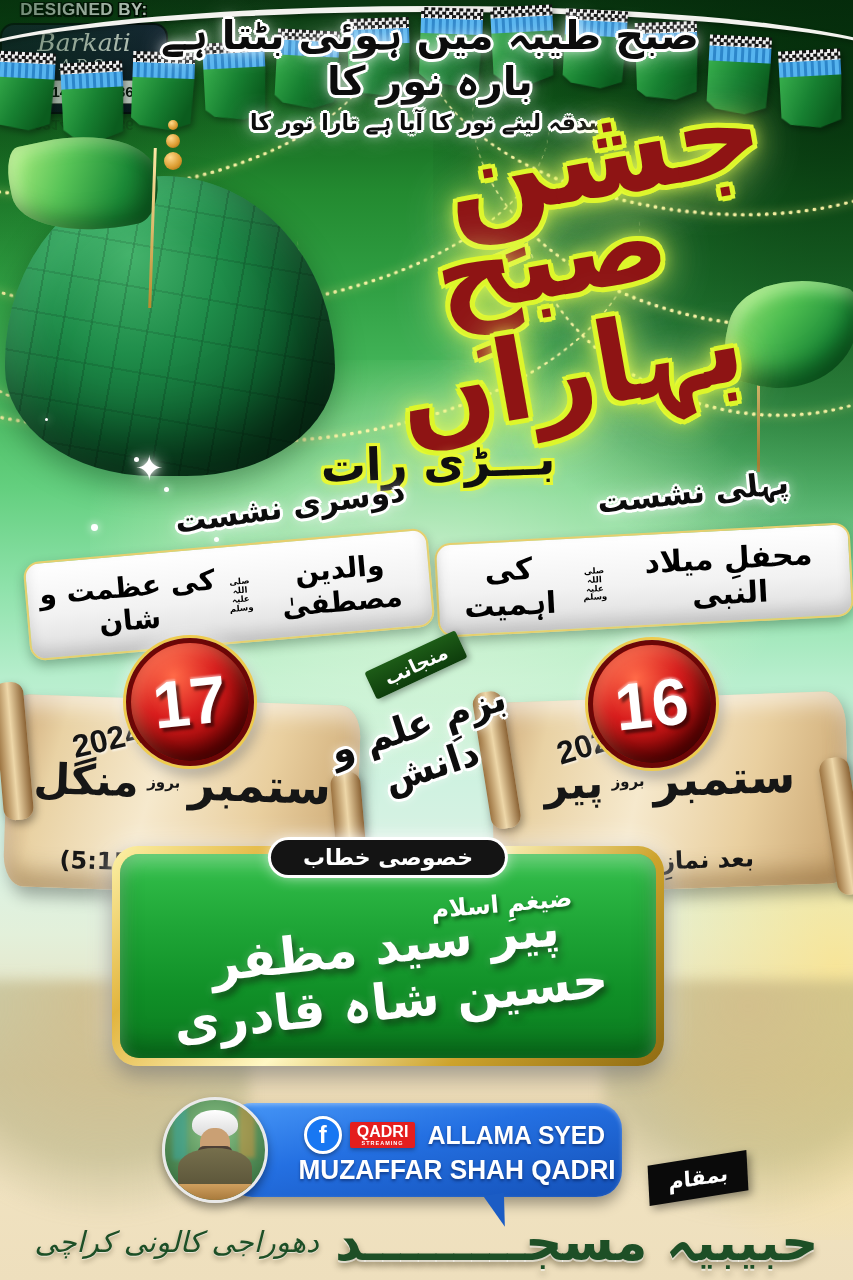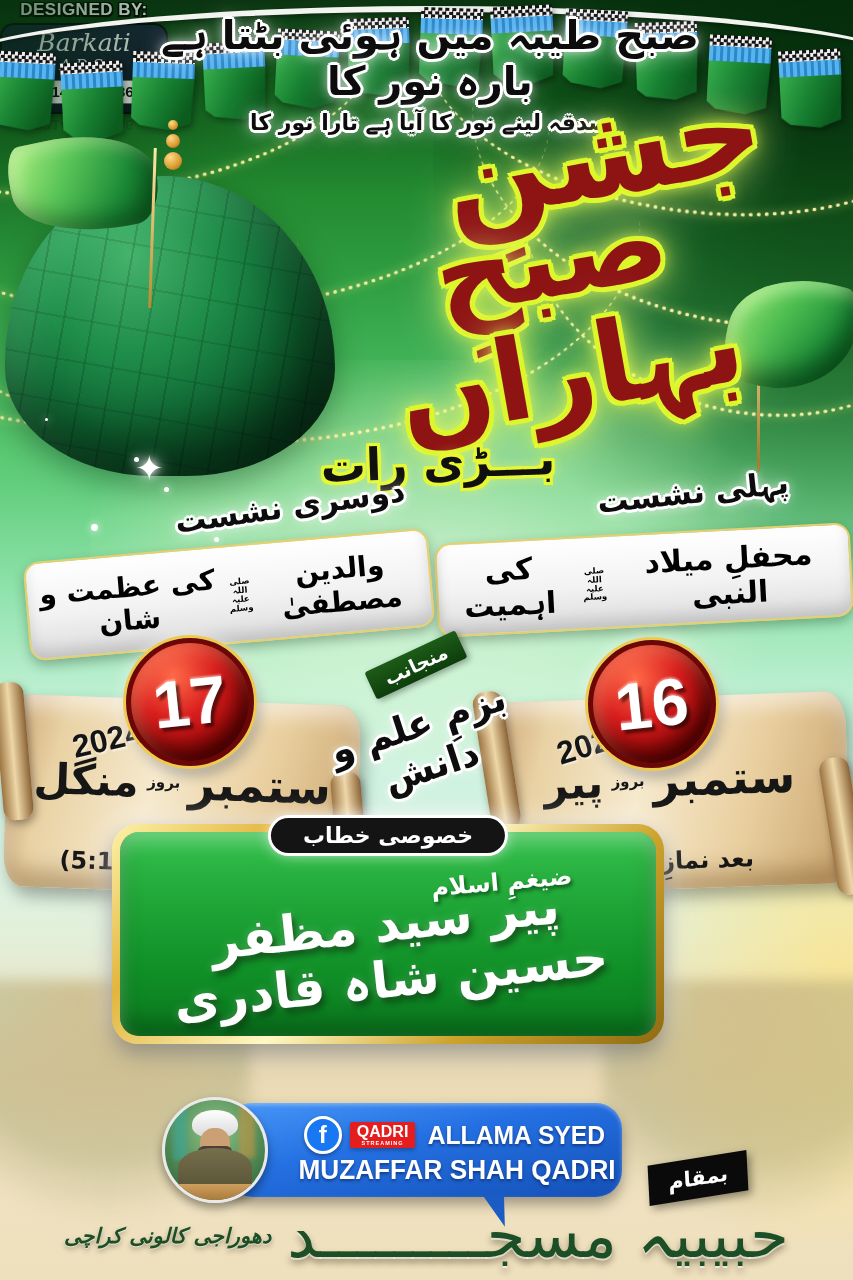--- a/index.html
+++ b/index.html
@@ -133,21 +133,21 @@
     transform:rotate(-6deg);text-shadow:3px 4px 3px rgba(0,0,0,.55), 0 -2px 2px rgba(255,255,255,.45);}
   
   .org-tag{left:366px;top:650px;z-index:6;transform:rotate(-25deg);direction:rtl;
     background:linear-gradient(#1d5c17,#0e3d0c);color:#fff;font-size:19px;font-weight:700;
     padding:4px 16px;border-radius:3px;box-shadow:2px 3px 6px rgba(0,0,0,.35);}
   .org-name{left:330px;top:702px;width:190px;z-index:6;direction:rtl;text-align:center;
     font-size:37px;font-weight:700;color:#0d0d0d;transform:rotate(-18deg);line-height:1.2;
     text-shadow:-3px 0 0 #fff,3px 0 0 #fff,0 -3px 0 #fff,0 3px 0 #fff,
       -2px -2px 0 #fff,2px 2px 0 #fff,-2px 2px 0 #fff,2px -2px 0 #fff,0 0 12px #fff;}
   
-  .gold-frame{left:112px;top:824px;width:552px;height:220px;z-index:7;border-radius:26px;
+  .gold-frame{left:112px;top:846px;width:552px;height:220px;z-index:7;border-radius:26px;
     background:linear-gradient(135deg,#fdf2a8 0%,#e2b53e 22%,#fff8c4 48%,#cda32c 72%,#8f6b12 100%);
     box-shadow:0 10px 22px rgba(0,0,0,.35), 0 0 30px rgba(255,255,255,.75);}
   .green-inner{position:absolute;inset:8px;border-radius:19px;
     background:linear-gradient(180deg,#35c14c 0%,#1fa637 35%,#108f27 68%,#0b7a1f 100%);
     box-shadow:inset 0 10px 18px rgba(255,255,255,.3), inset 0 -14px 22px rgba(0,50,10,.4);}
   .khitab-pill{position:absolute;top:-14px;left:50%;transform:translateX(-50%);direction:rtl;
     background:#141414;color:#fff;font-size:22px;font-weight:700;padding:5px 32px;
     border-radius:999px;box-shadow:0 0 0 3px #fff,0 0 16px rgba(255,255,255,.95);white-space:nowrap;}
   .honorific{position:absolute;top:36px;right:84px;direction:rtl;color:#fff;font-size:24px;
     font-weight:700;transform:rotate(-5deg);text-shadow:2px 3px 4px rgba(0,45,5,.6);}
@@ -205,23 +205,23 @@
   .photo .body{position:absolute;left:50%;bottom:14px;transform:translateX(-50%);width:74px;height:38px;
     background:linear-gradient(#766f4c,#5c563a);border-radius:50% 50% 0 0;}
   .photo .desk{position:absolute;left:0;bottom:0;width:100%;height:16px;
     background:linear-gradient(#cf9f5e,#a87a3c);}
   
   .venue-tag{left:648px;top:1158px;z-index:9;background:#0a0a0a;color:#fff;direction:rtl;
     font-size:21px;font-weight:700;padding:8px 20px;transform:rotate(-9deg) skewX(-6deg);
     box-shadow:3px 4px 8px rgba(0,0,0,.4);}
   .venue-line{left:0;right:0;bottom:8px;z-index:9;direction:rtl;display:flex;align-items:center;
     justify-content:center;gap:16px;padding:0 14px;color:#1d4f26;}
-  .venue-masjid{font-size:63px;font-weight:400;white-space:nowrap;
+  .venue-masjid{font-size:52px;font-weight:700;white-space:nowrap;
     text-shadow:0 2px 0 rgba(255,255,255,.55), 0 5px 7px rgba(40,30,0,.45);}
-  .venue-address{font-size:21px;font-weight:700;font-style:italic;white-space:nowrap;
+  .venue-address{font-size:29px;font-weight:400;font-style:italic;white-space:nowrap;
     text-shadow:0 1px 0 rgba(255,255,255,.5), 0 3px 5px rgba(40,30,0,.35);}
 </style>
 </head>
 <body>
 
 <div class="poster">
 
   <div class="abs shade-topright"></div>
   <div class="abs shade-topleft"></div>
   <div class="abs glow-center"></div>

